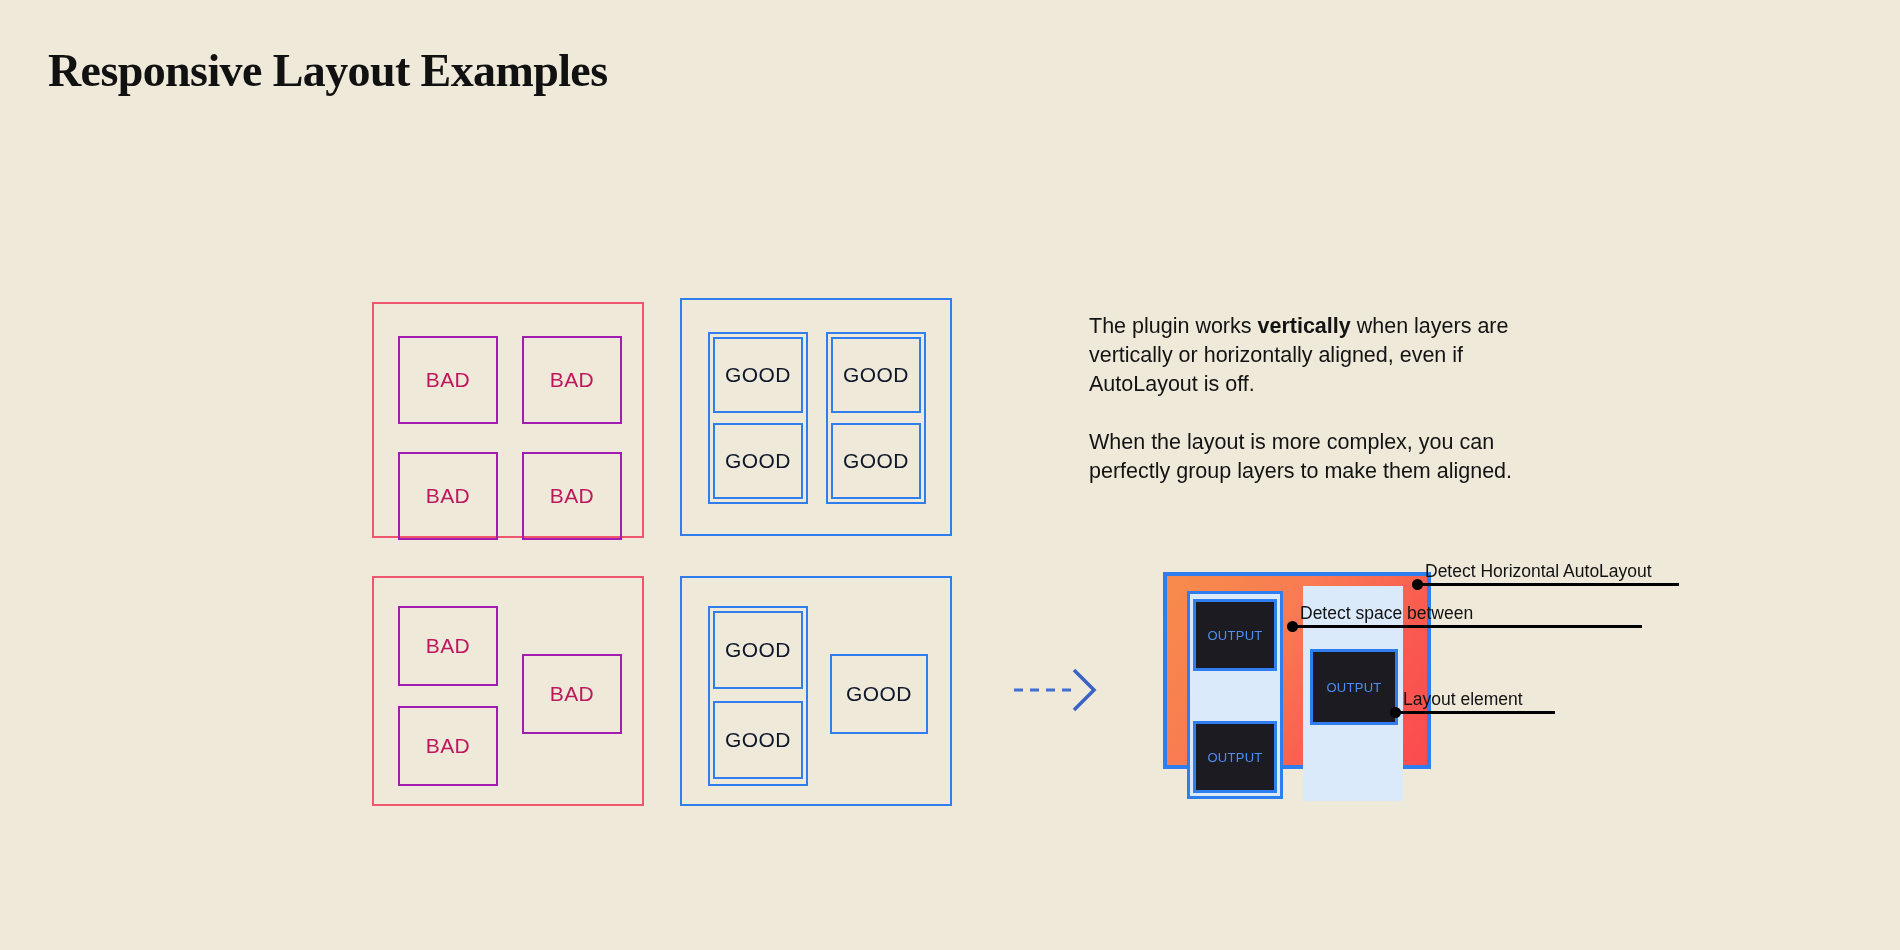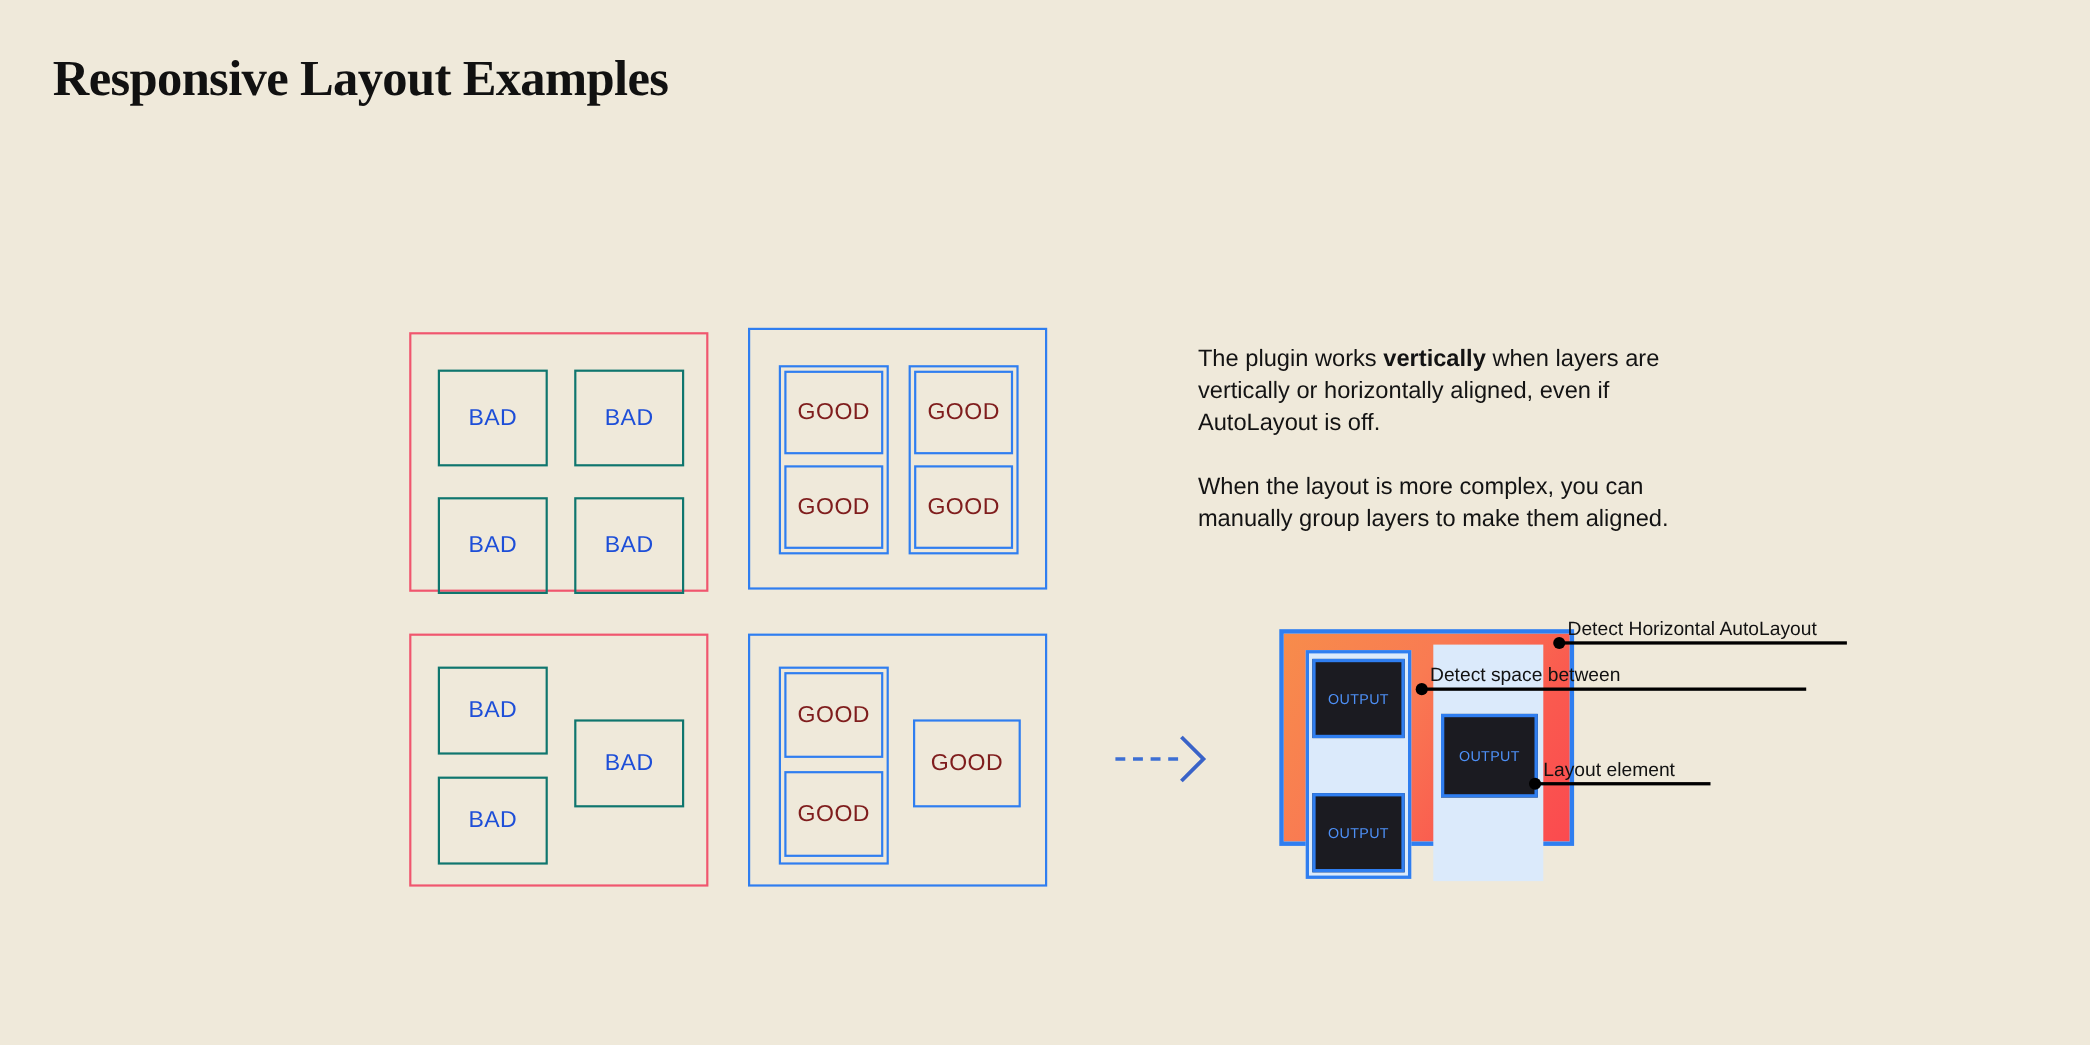--- a/index.html
+++ b/index.html
@@ -42,22 +42,22 @@
 
   .cell {
     position: absolute;
     display: flex;
     align-items: center;
     justify-content: center;
     font-size: 21px;
     letter-spacing: 0.4px;
     background: transparent;
   }
-  .cell-bad  { border: 2px solid #0f766e; color: #1d4ed8; }
-  .cell-good { border: 2px solid #2f7ef0; color: #7f1d1d; }
+  .cell-bad  { border: 2px solid #a21caf; color: #be185d; }
+  .cell-good { border: 2px solid #2f7ef0; color: #0f172a; }
 
   
   .group-good { position: absolute; border: 2px solid #2f7ef0; }
 
   
   #arrow-transform {
     position: absolute;
     left: 1012px;
     top: 668px;
     width: 92px;
@@ -216,21 +216,21 @@
 
   <div id="arrow-transform">
     <svg width="92" height="44" viewBox="0 0 92 44">
       <line x1="2" y1="22" x2="62" y2="22" stroke="#3d6fd4" stroke-width="3" stroke-dasharray="9 7" stroke-linecap="butt"></line>
       <polyline points="62,2 82,22 62,42" fill="none" stroke="#3a63c8" stroke-width="3.5" stroke-linejoin="miter" stroke-linecap="butt"></polyline>
     </svg>
   </div>
 
   <div id="description">
     <p><span>The plugin works </span><b>vertically</b><span> when layers are vertically or horizontally aligned, even if AutoLayout is off.</span></p>
-    <p>When the layout is more complex, you can manually group layers to make them aligned.</p>
+    <p>When the layout is more complex, you can perfectly group layers to make them aligned.</p>
   </div>
 
   <div id="result-diagram">
 
     <div class="panel-lightblue panel-center"></div>
 
     <div class="panel-lightblue panel-vgroup"></div>
 
     <div class="output-box" id="output-top">
       <span>OUTPUT</span>

